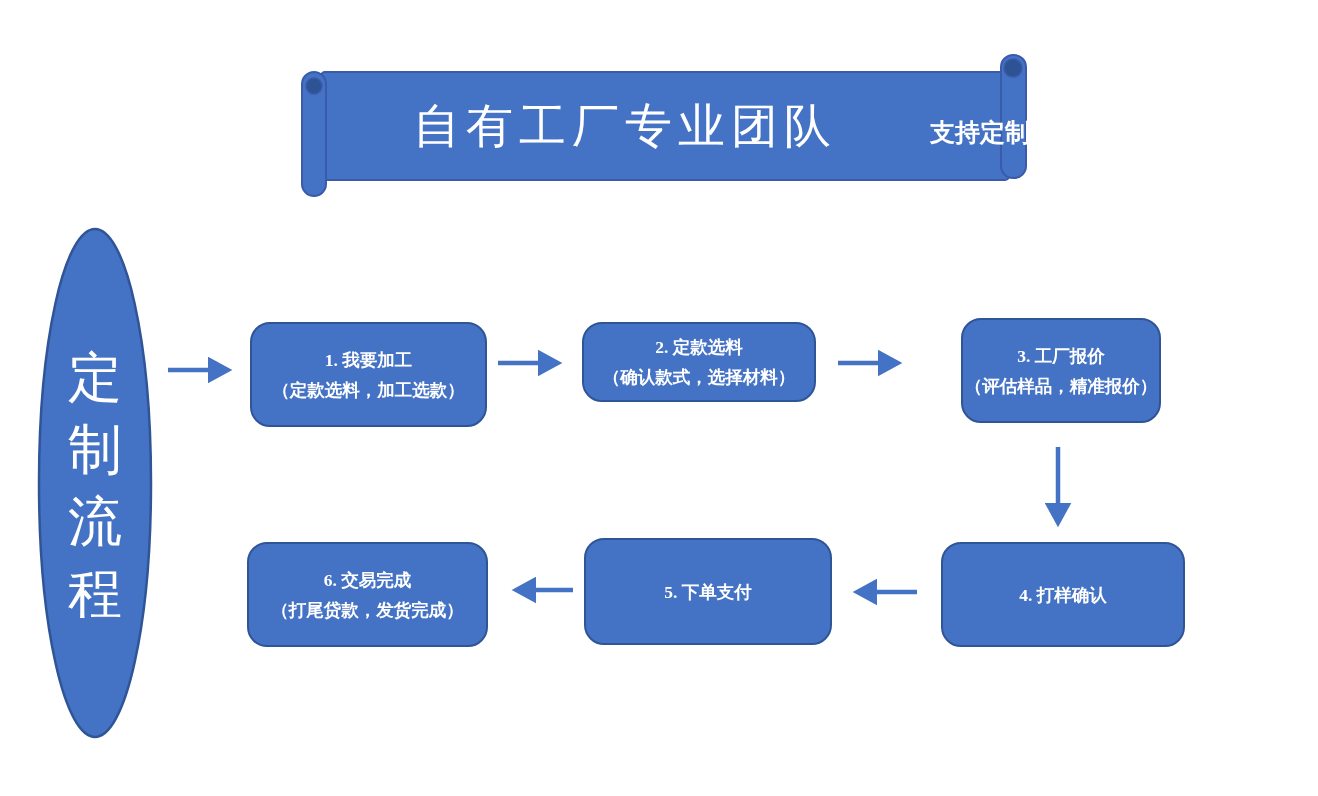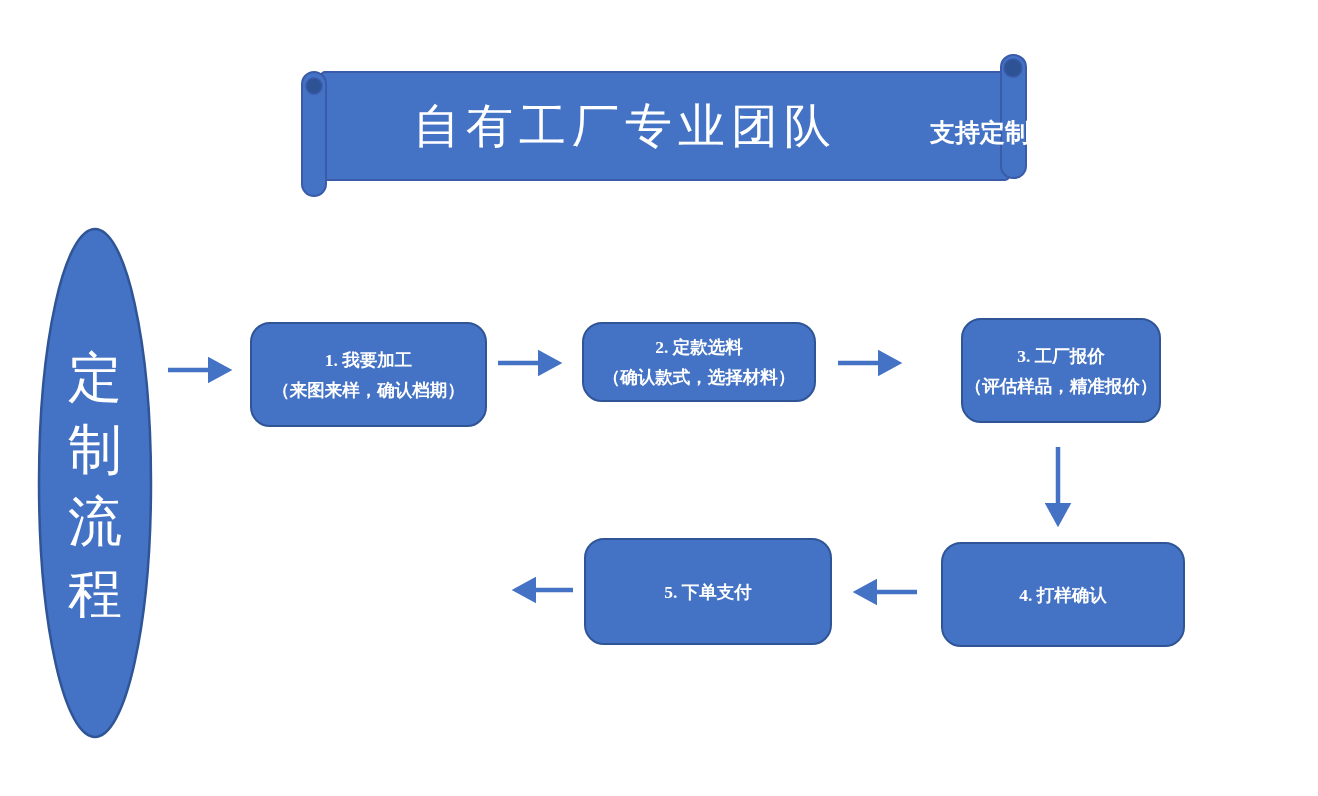--- a/index.html
+++ b/index.html
@@ -115,30 +115,34 @@
 
   <div class="process-label">
     <span>定</span>
     <span>制</span>
     <span>流</span>
     <span>程</span>
   </div>
 
   <div class="step-box" id="step1">
     <div>1. 我要加工</div>
-    <div>（来图来样，确认档期）</div>
+    <div>（定款选料，加工选款）</div>
   </div>
   <div class="step-box" id="step2">
     <div>2. 定款选料</div>
     <div>（确认款式，选择材料）</div>
   </div>
   <div class="step-box" id="step3">
     <div>3. 工厂报价</div>
     <div>（评估样品，精准报价）</div>
   </div>
   <div class="step-box" id="step4">
     <div>4. 打样确认</div>
   </div>
   <div class="step-box" id="step5">
     <div>5. 下单支付</div>
   </div>
+  <div class="step-box" id="step6">
+    <div>6. 交易完成</div>
+    <div>（打尾贷款，发货完成）</div>
+  </div>
 
 </div>
 
 </body></html>

